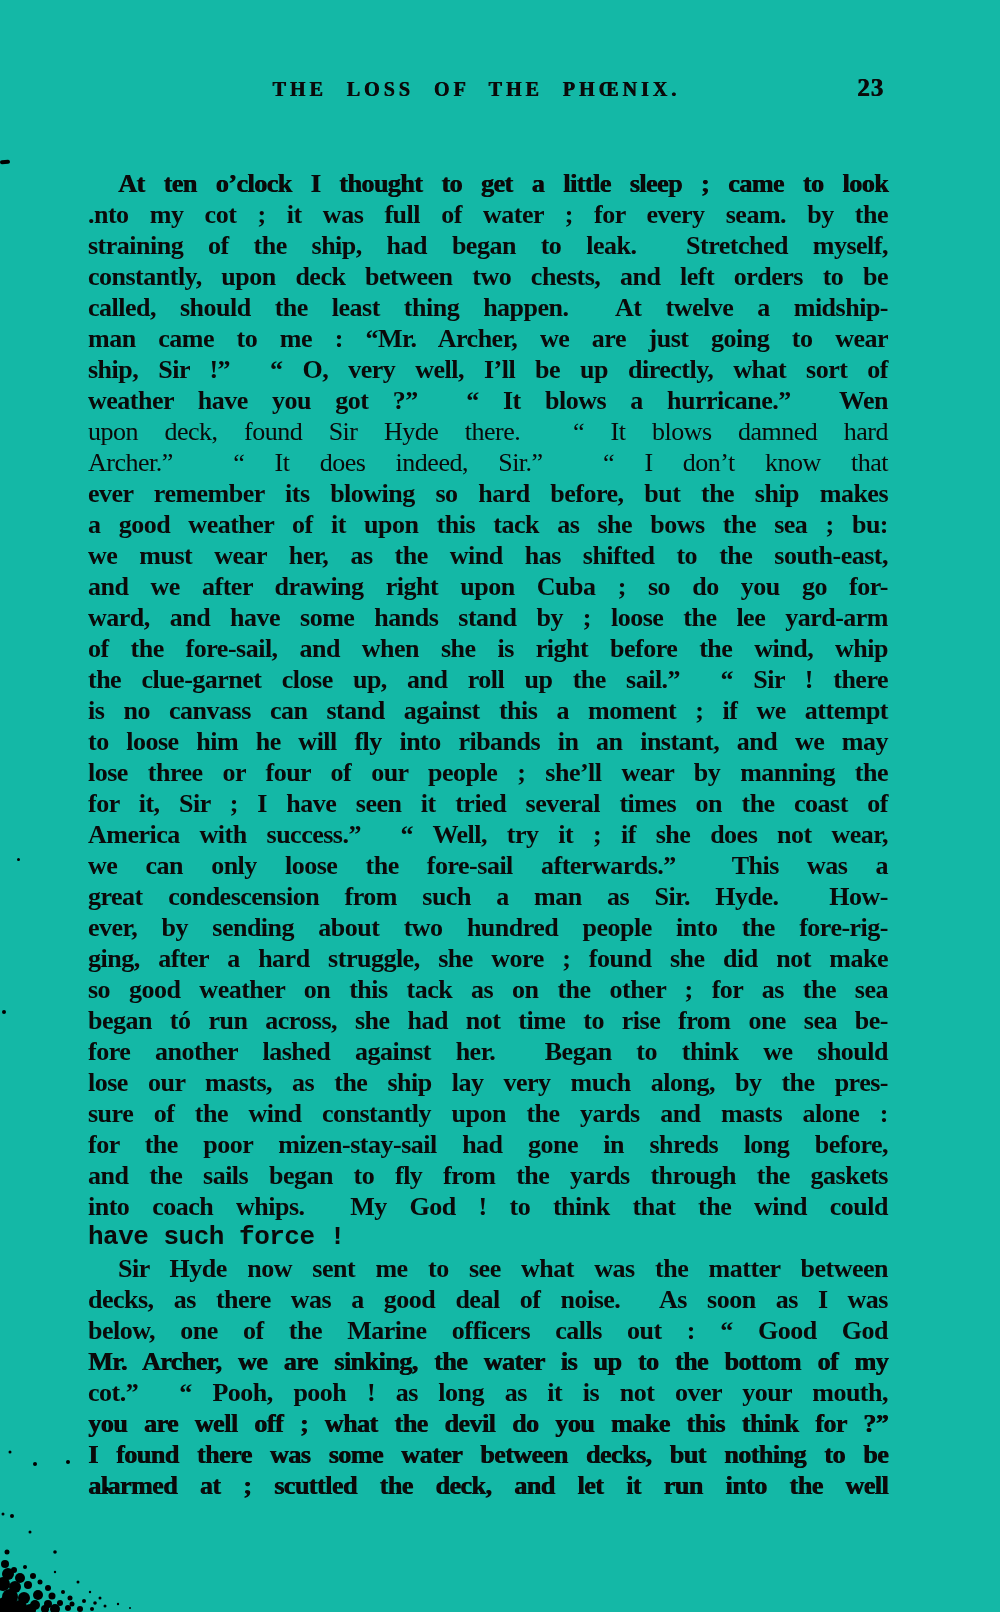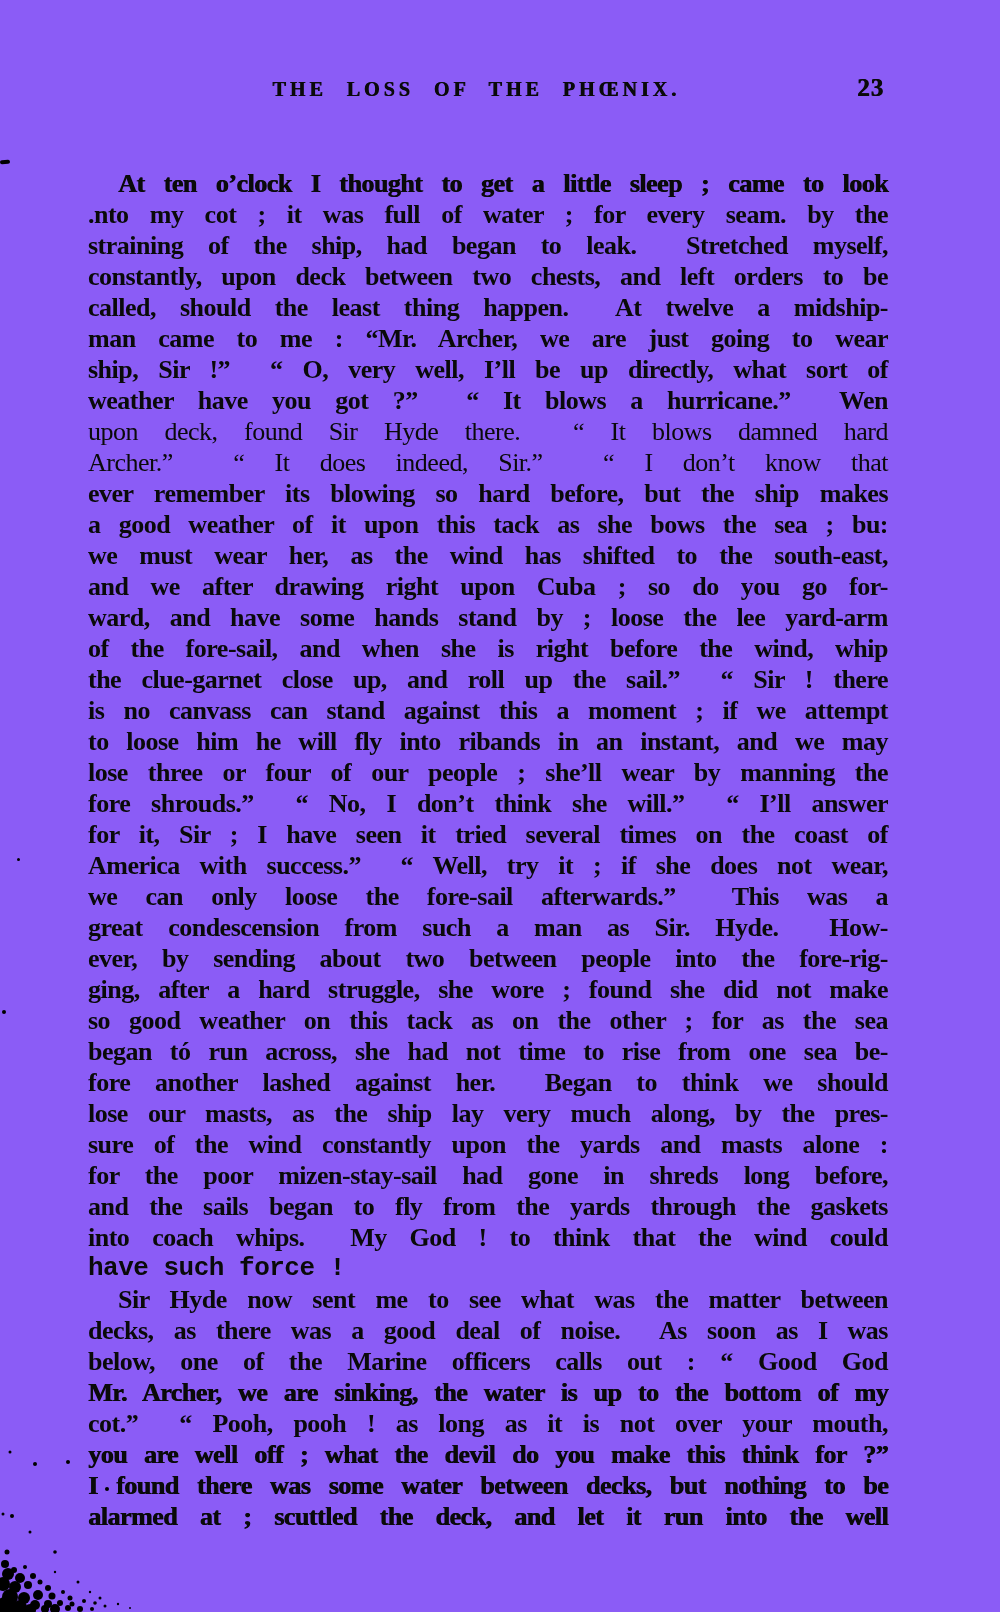--- a/index.html
+++ b/index.html
@@ -1,20 +1,20 @@
 <!DOCTYPE html>
 <html><head>
 <meta charset="utf-8">
 <style>
   html, body { margin: 0; padding: 0; background: #ffffff; }
   .page {
     position: relative;
     width: 1000px;
     height: 1612px;
-    background: #8b5cf6;
+    background: #14b8a6;
     overflow: hidden;
     font-family: "Liberation Serif", "DejaVu Serif", serif;
     color: #0a0a0a;
   }
   
   .header {
     position: absolute;
     top: 76px; left: 96px;
     width: 792px; height: 32px;
   }
@@ -100,26 +100,25 @@
       <div class="ln">ever remember its blowing so hard before, but the ship makes</div>
       <div class="ln">a good weather of it upon this tack as she bows the sea ; bu:</div>
       <div class="ln">we must wear her, as the wind has shifted to the south-east,</div>
       <div class="ln">and we after drawing right upon Cuba ; so do you go for-</div>
       <div class="ln">ward, and have some hands stand by ; loose the lee yard-arm</div>
       <div class="ln">of the fore-sail, and when she is right before the wind, whip</div>
       <div class="ln">the clue-garnet close up, and roll up the sail.”&nbsp; “ Sir ! there</div>
       <div class="ln">is no canvass can stand against this a moment ; if we attempt</div>
       <div class="ln">to loose him he will fly into ribands in an instant, and we may</div>
       <div class="ln">lose three or four of our people ; she’ll wear by manning the</div>
-      <div class="ln">fore shrouds.”&nbsp; “ No, I don’t think she will.”&nbsp; “ I’ll answer</div>
       <div class="ln">for it, Sir ; I have seen it tried several times on the coast of</div>
       <div class="ln">America with success.”&nbsp; “ Well, try it ; if she does not wear,</div>
       <div class="ln">we can only loose the fore-sail afterwards.”&nbsp; This was a</div>
       <div class="ln">great condescension from such a man as Sir. Hyde.&nbsp; How-</div>
-      <div class="ln">ever, by sending about two between people into the fore-rig-</div>
+      <div class="ln">ever, by sending about two hundred people into the fore-rig-</div>
       <div class="ln">ging, after a hard struggle, she wore ; found she did not make</div>
       <div class="ln">so good weather on this tack as on the other ; for as the sea</div>
       <div class="ln">began tó run across, she had not time to rise from one sea be-</div>
       <div class="ln">fore another lashed against her.&nbsp; Began to think we should</div>
       <div class="ln">lose our masts, as the ship lay very much along, by the pres-</div>
       <div class="ln">sure of the wind constantly upon the yards and masts alone :</div>
       <div class="ln">for the poor mizen-stay-sail had gone in shreds long before,</div>
       <div class="ln">and the sails began to fly from the yards through the gaskets</div>
       <div class="ln">into coach whips.&nbsp; My God ! to think that the wind could</div>
       <div class="ln end">have such force !</div>

